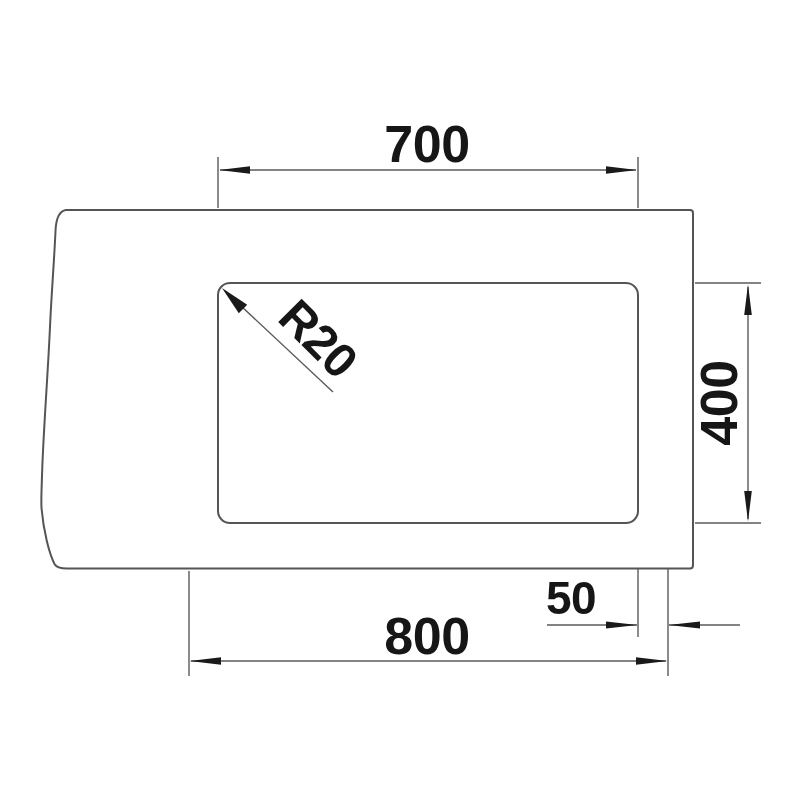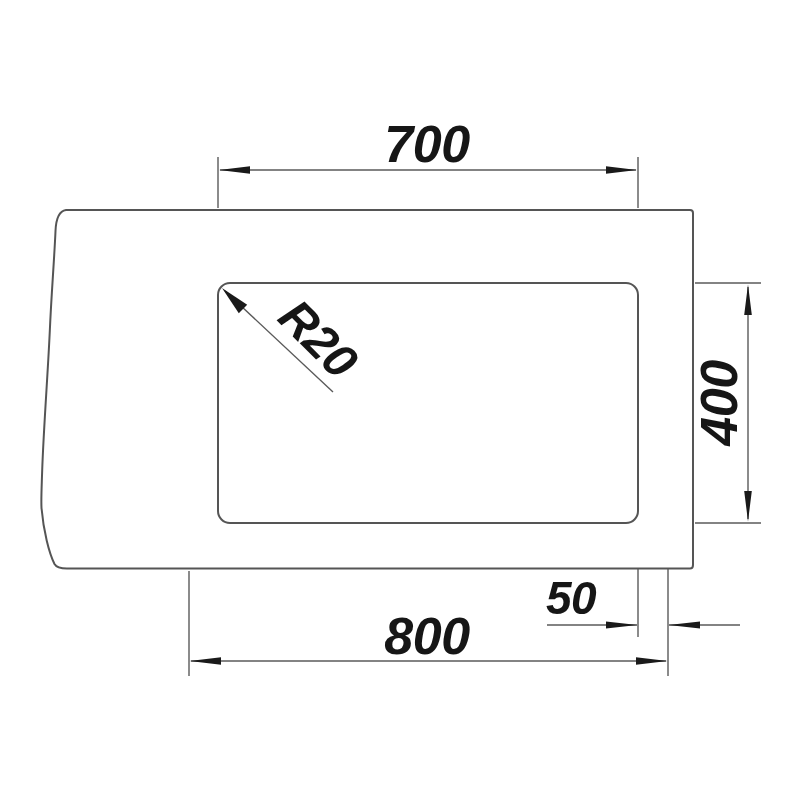--- a/index.html
+++ b/index.html
@@ -6,21 +6,20 @@
     margin: 0;
     padding: 0;
     background: #ffffff;
   }
   .canvas {
     position: relative;
     width: 800px;
     height: 800px;
     background: #ffffff;
     overflow: hidden;
-    font-style: italic;
   }
   svg { display: block; }
   .outline {
     fill: none;
     stroke: #555555;
     stroke-width: 2;
     stroke-linejoin: round;
     stroke-linecap: round;
   }
   .dimline {

